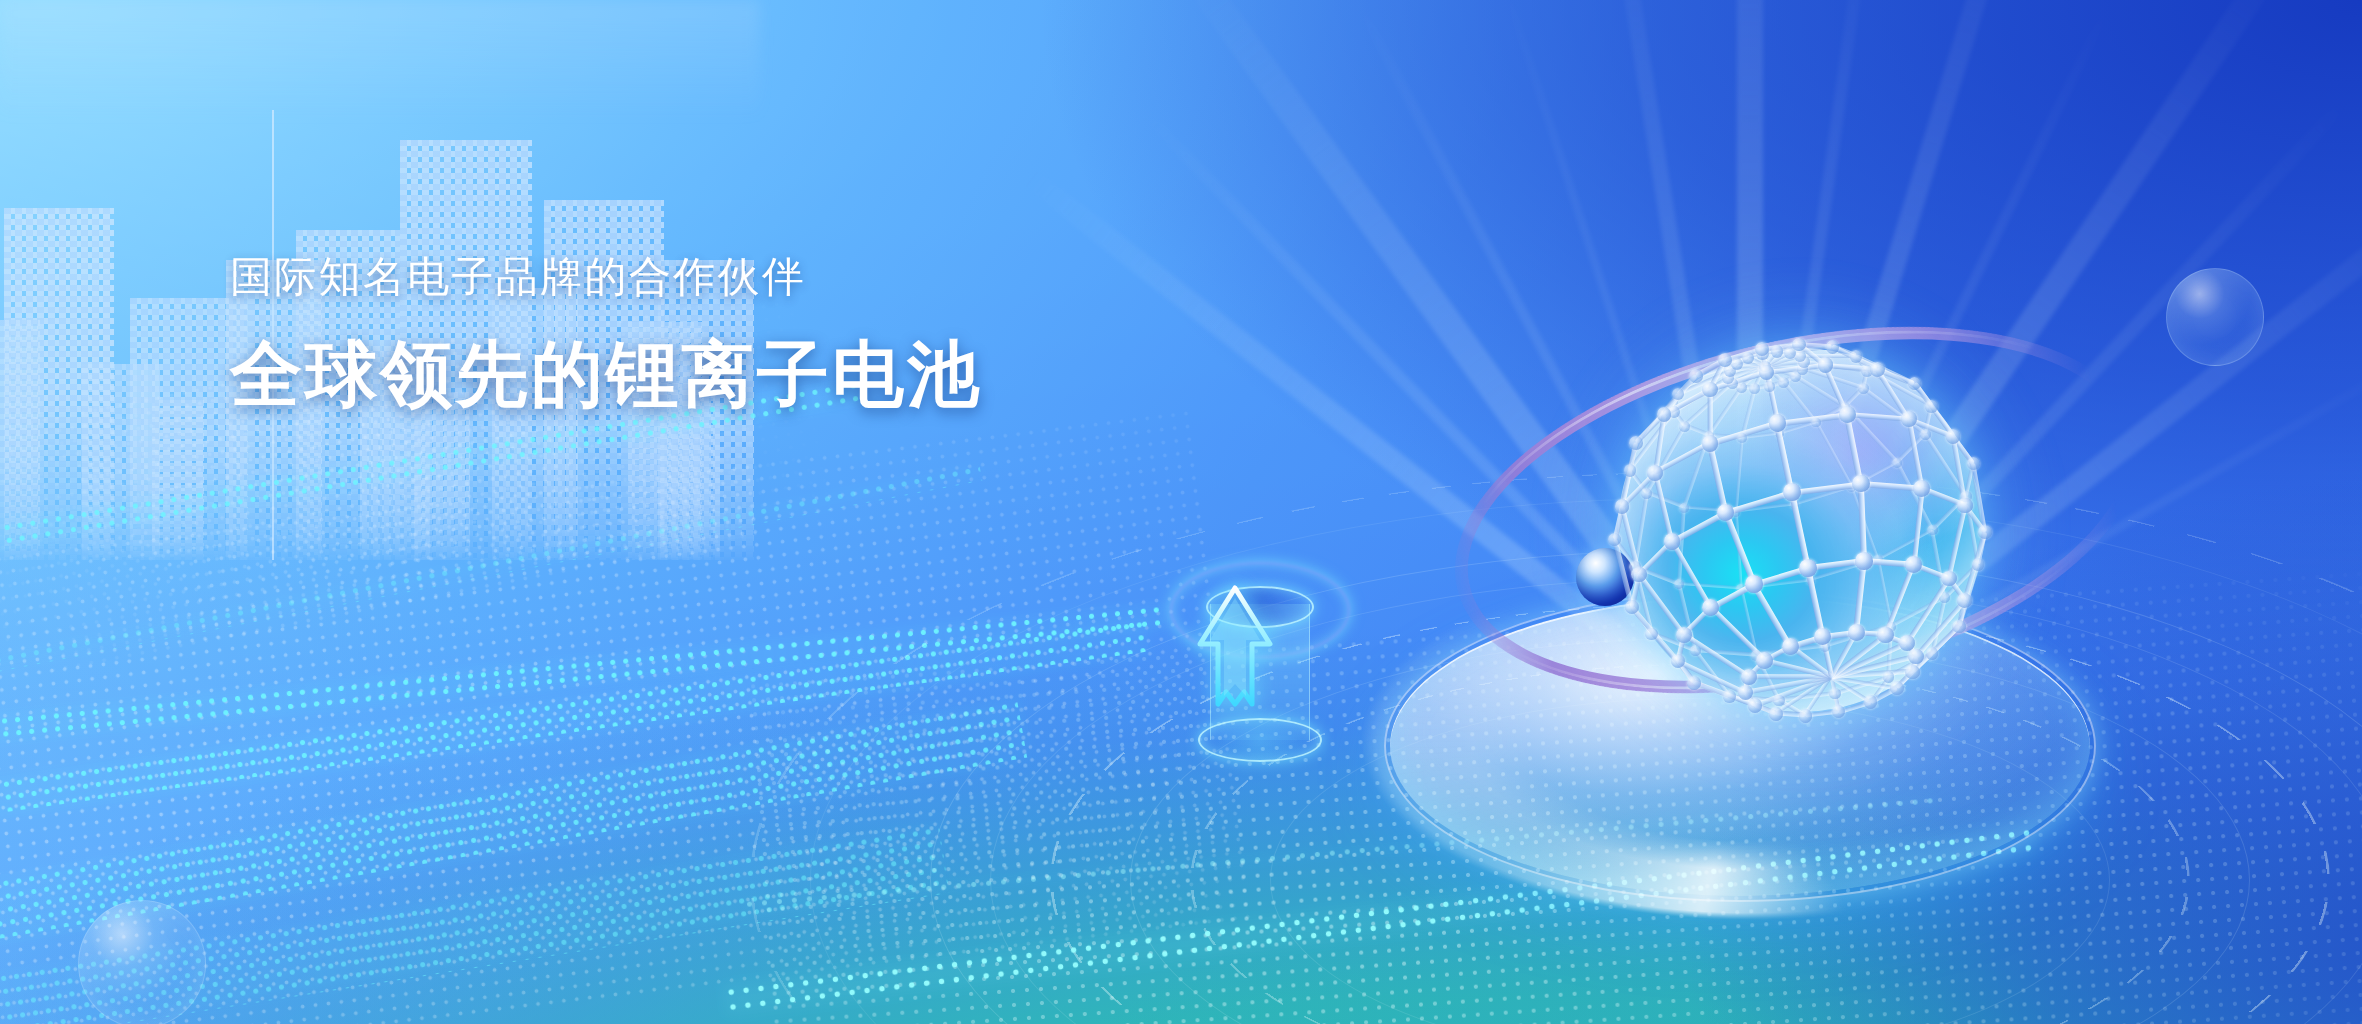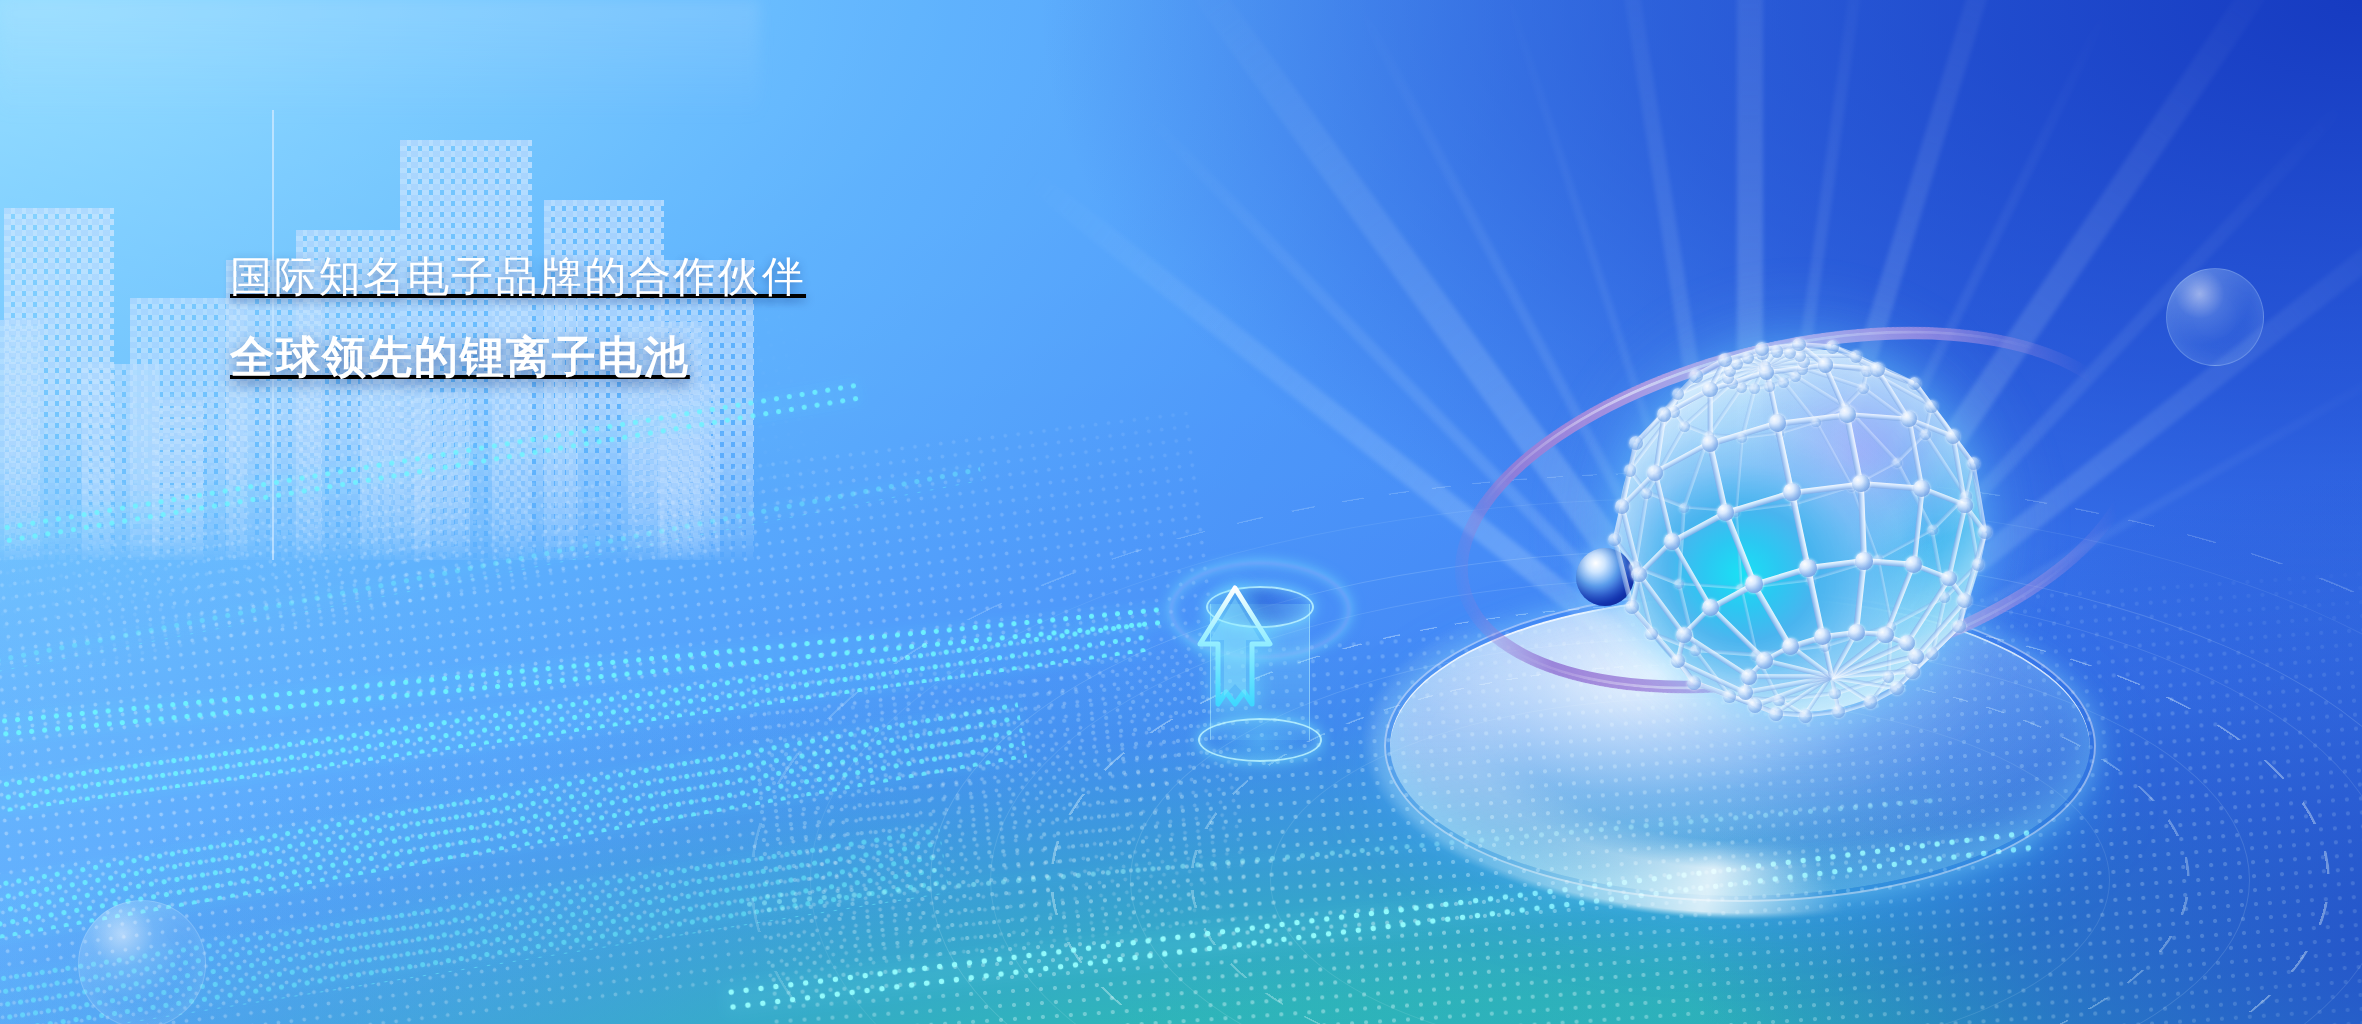--- a/index.html
+++ b/index.html
@@ -247,34 +247,33 @@
     border:1px solid rgba(210,235,255,.30);
     box-shadow:inset 0 0 24px rgba(190,225,255,.22);
   }
   #bubble-tr{left:2166px;top:268px;width:98px;height:98px;}
   #bubble-bl{left:78px;top:900px;width:128px;height:128px;}
 
   
   #text-block{
     position:absolute;left:230px;top:252px;width:920px;
     z-index:40;
-    text-decoration:underline;
   }
   #subtitle{
     color:#ffffff;
     font-size:42px;
     line-height:1.2;
     letter-spacing:.055em;
     font-weight:400;
     text-shadow:0 3px 10px rgba(10,40,110,.45);
     margin:0 0 26px 0;
   }
   #headline{
     color:#ffffff;
-    font-size:44px;
+    font-size:72px;
     line-height:1.30;
     letter-spacing:.045em;
     font-weight:700;
     text-shadow:0 4px 14px rgba(10,40,110,.5);
     margin:0;
   }
   #headline .hl-line{display:block;white-space:nowrap;}
 </style>
 </head>
 <body>

